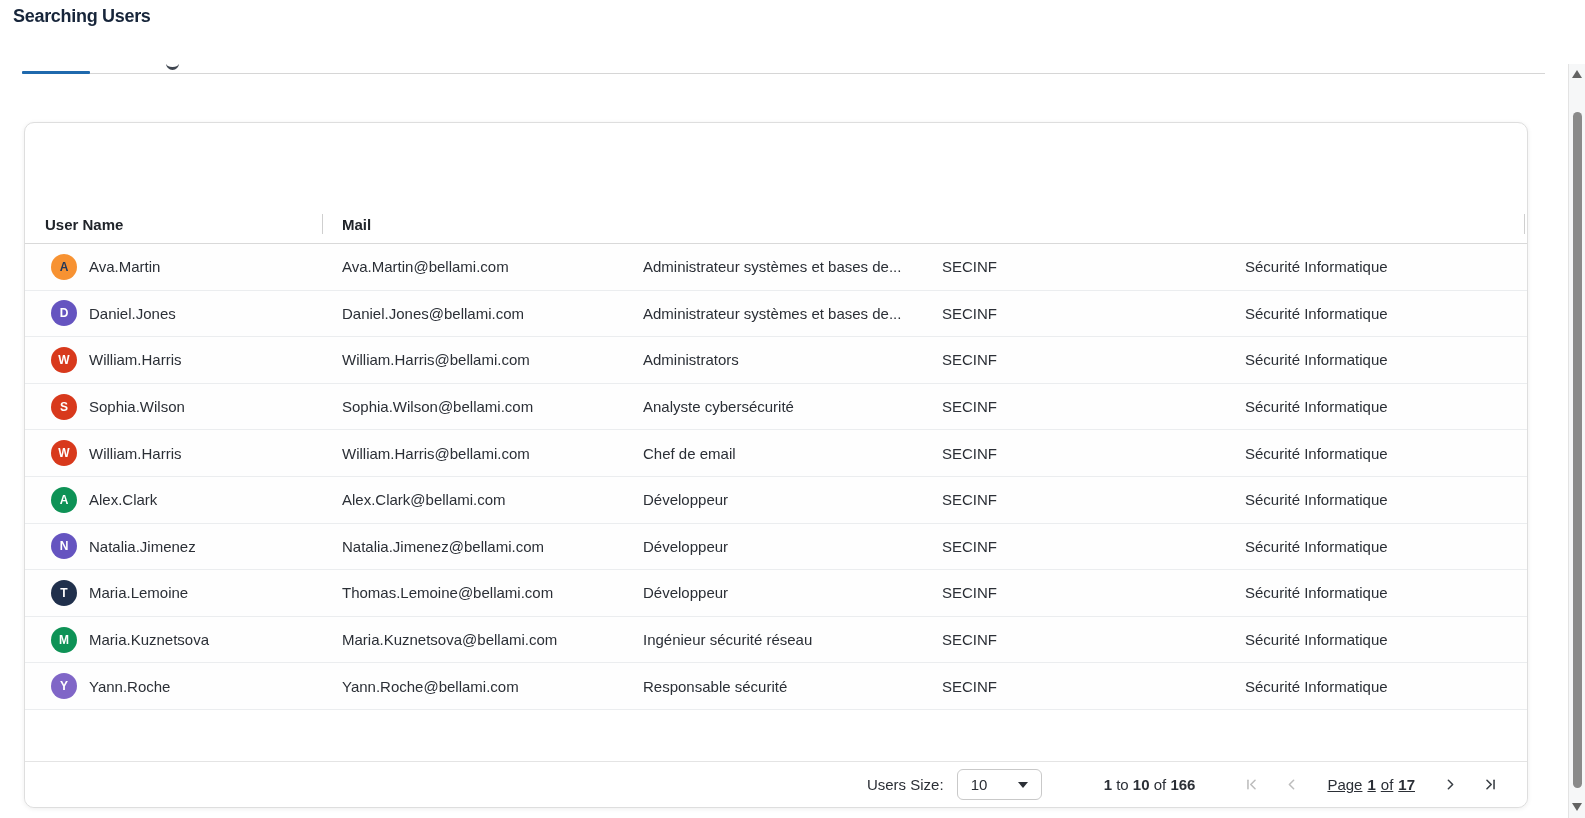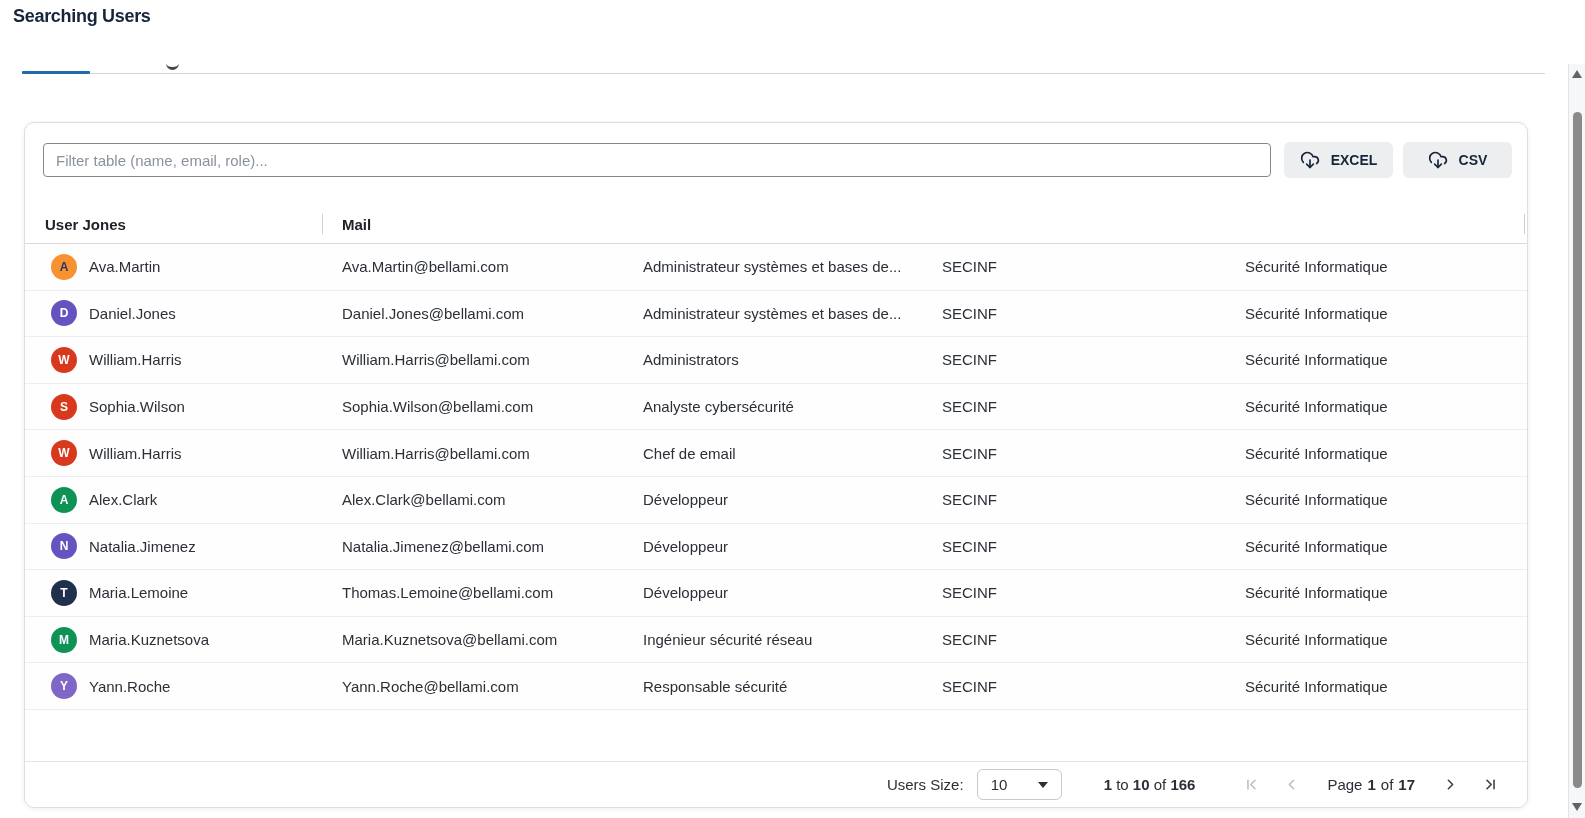--- a/index.html
+++ b/index.html
@@ -80,22 +80,22 @@
   .page-size-label { margin-right:13px; }
   .page-size-select {
     width:85px; height:31px; border:1px solid #c9c9c9; border-radius:6px;
     display:flex; align-items:center; justify-content:space-between;
     padding:0 13px; cursor:pointer; background:#fff;
   }
   .caret-down {
     width:0; height:0; border-left:5px solid transparent; border-right:5px solid transparent;
     border-top:6px solid #2b2f36;
   }
-  .range-text { margin-left:42px;text-align:right; }
-  .pager { display:flex; align-items:center; margin-left:48px; gap:23px; }
+  .range-text { margin-left:62px;text-align:right; }
+  .pager { display:flex; align-items:center; margin-left:48px; gap:23px;text-decoration:underline; }
   .pager-btn { display:flex; align-items:center; justify-content:center; cursor:pointer; background:none; border:none; padding:0; }
   .pager-btn.disabled { cursor:default; }
   .pager-btn.disabled svg { stroke:#bdbdbd; }
   .pager-btn.enabled svg { stroke:#3a3f45; }
   .page-text { display:flex; gap:5px; margin:0 4px; }
   
   .scrollbar {
     position:absolute; right:0; top:64px; bottom:0; width:17px;
     background:#f6f7f8; border-left:1px solid #e3e3e3;
   }
@@ -112,43 +112,24 @@
 <body>
 
 <h1 class="page-title">Searching Users</h1>
 
 <div class="tabstrip-line"></div>
 <div class="tab-underline"></div>
 <span class="tab-descender"></span>
 
 <div class="card">
 
-  <div class="toolbar">
-    <input class="filter-input" type="text" placeholder="Filter table (name, email, role)..." style="">
-    <button class="btn">
-      <svg width="20" height="20" viewBox="0 0 24 24" fill="none" stroke="#17253a" stroke-width="2" stroke-linecap="round" stroke-linejoin="round">
-        <path d="M4 14.9A7 7 0 1 1 15.71 8h1.79a4.5 4.5 0 0 1 2.5 8.24"></path>
-          <path d="M12 12v9"></path>
-          <path d="m8 17 4 4 4-4"></path>
-      </svg>
-      <span>EXCEL</span>
-    </button>
-    <button class="btn">
-      <svg width="20" height="20" viewBox="0 0 24 24" fill="none" stroke="#17253a" stroke-width="2" stroke-linecap="round" stroke-linejoin="round">
-        <path d="M4 14.9A7 7 0 1 1 15.71 8h1.79a4.5 4.5 0 0 1 2.5 8.24"></path>
-          <path d="M12 12v9"></path>
-          <path d="m8 17 4 4 4-4"></path>
-      </svg>
-      <span>CSV</span>
-    </button>
-  </div>
 
   <div class="thead">
     <div class="th">
-        <span>User Jones</span>
+        <span>User Name</span>
       </div>
     <div class="th">
         <span>Mail</span>
       </div>
   </div>
 
   <div class="tbody" id="tbody">
   <div class="row">
     <div class="cell user-cell">
       <span class="avatar" style="background: rgb(247, 146, 50); color: rgb(37, 56, 88);">A</span>

